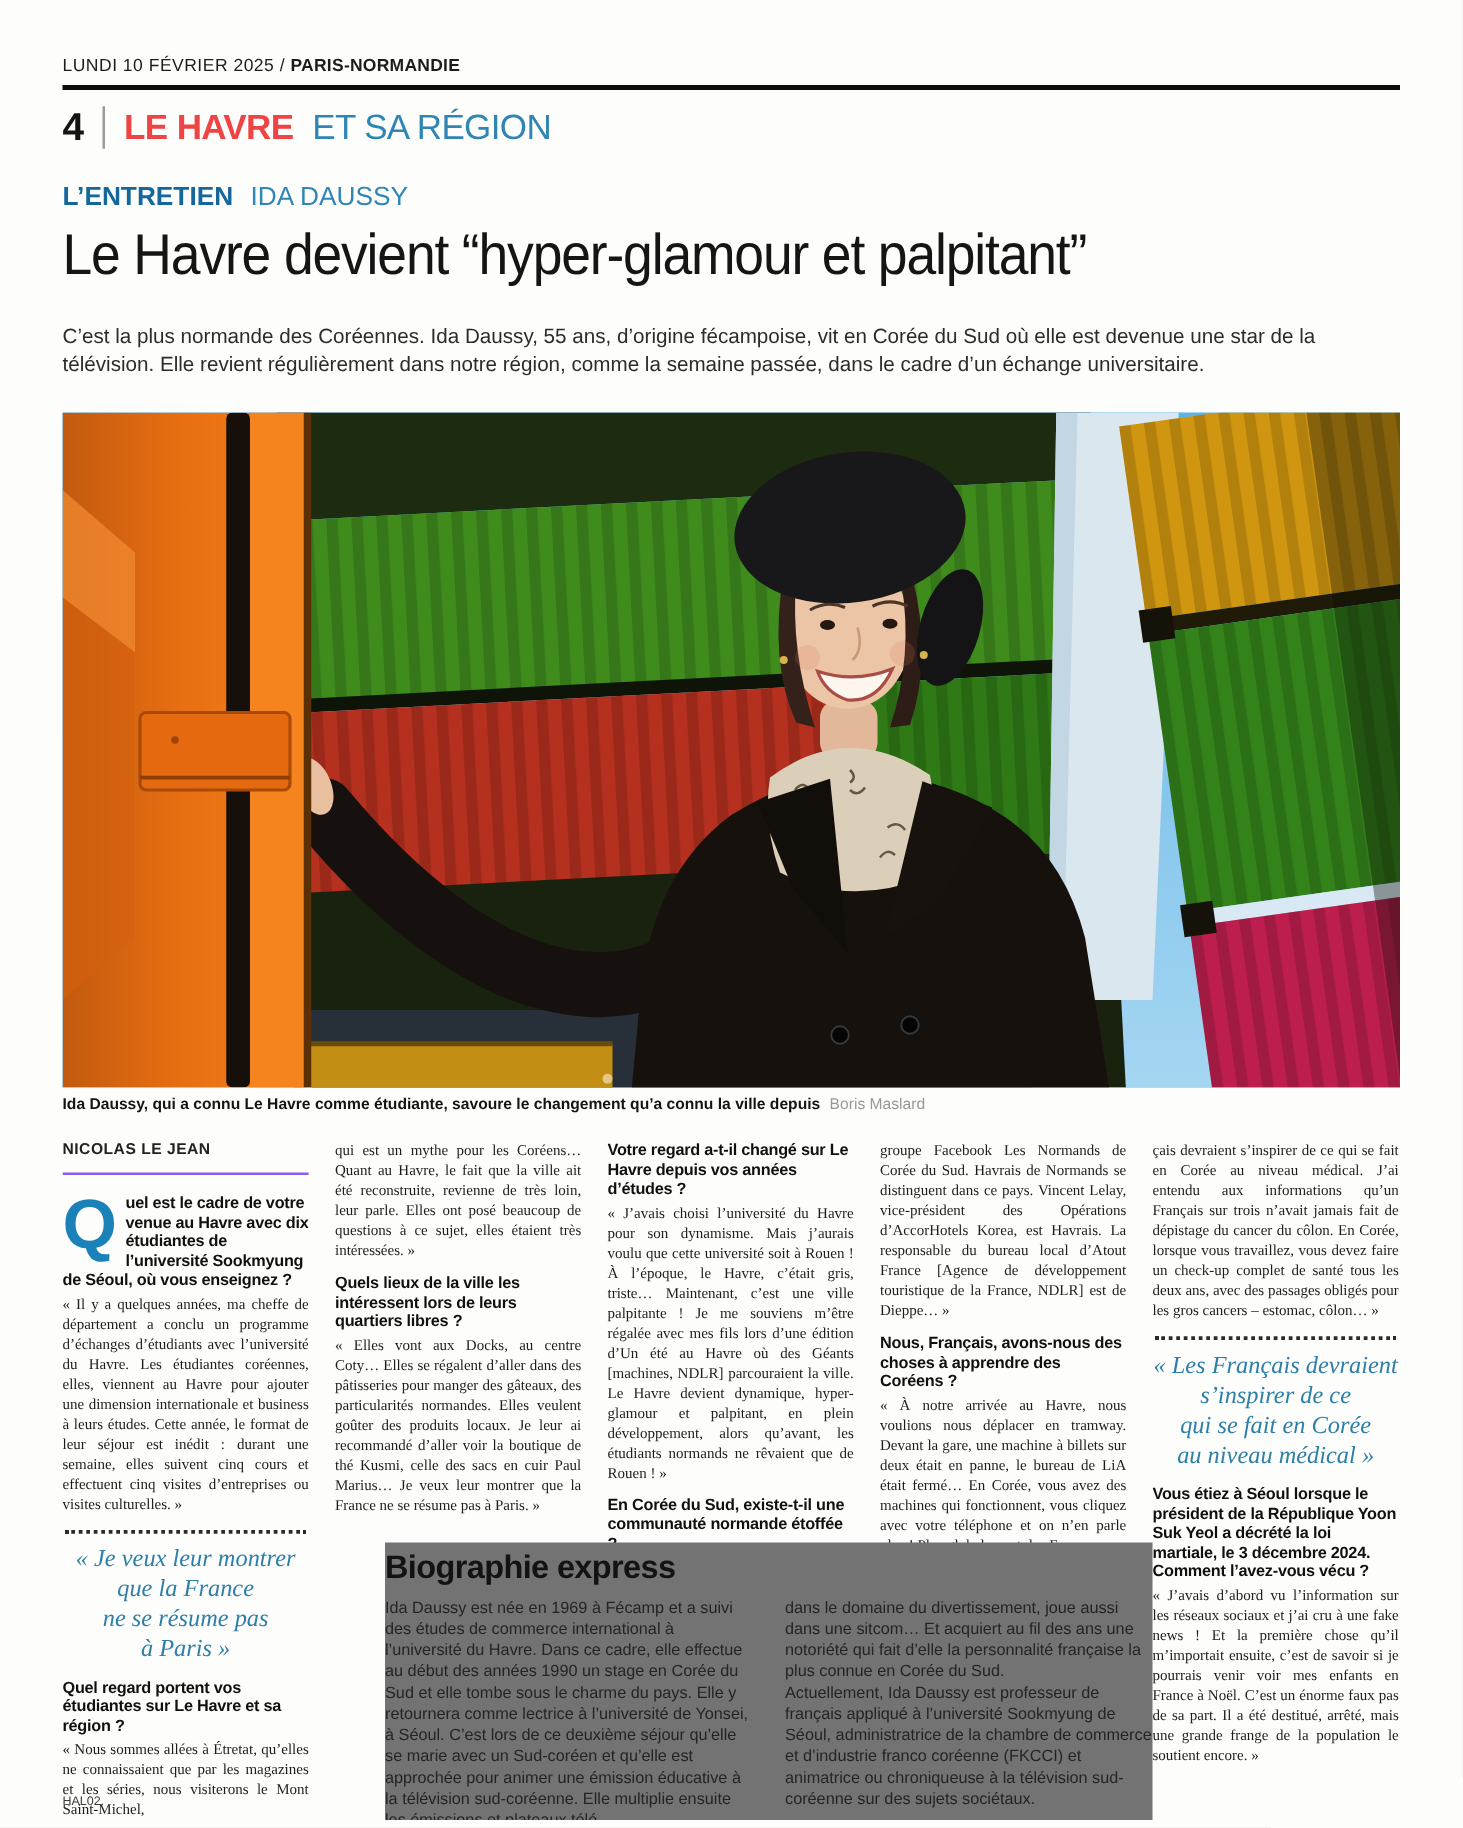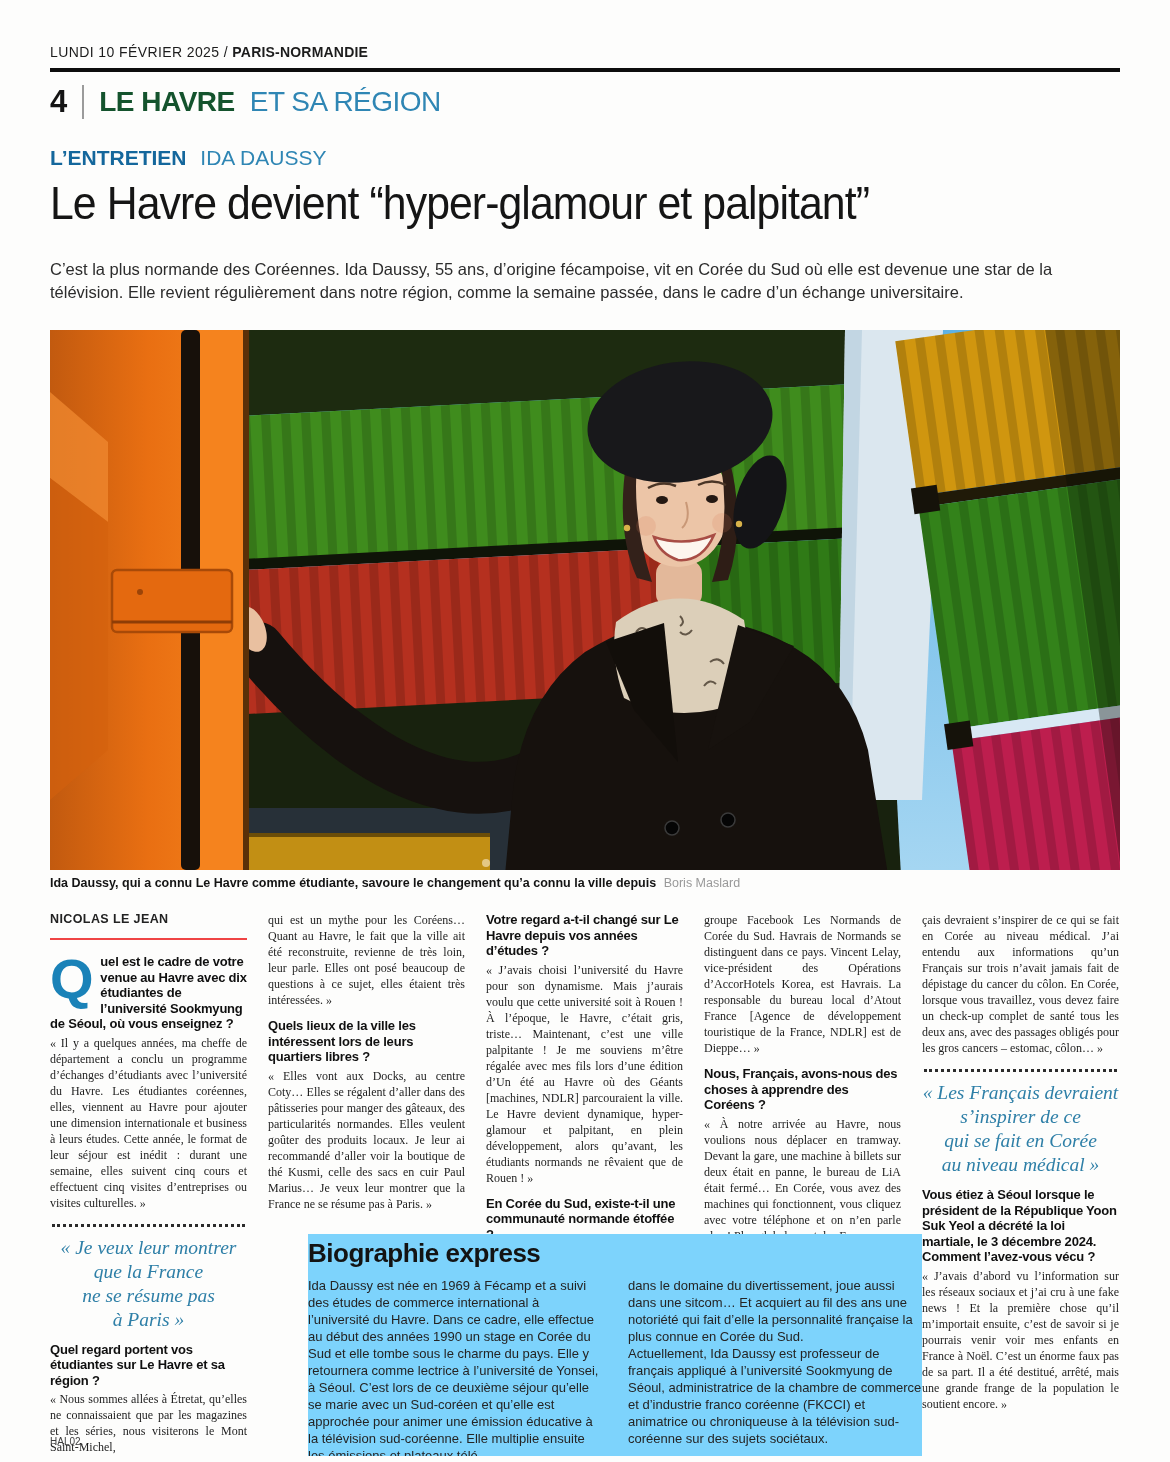--- a/index.html
+++ b/index.html
@@ -9,48 +9,48 @@
     margin:0 auto;
     text-decoration:underline;
   }
   
   .dateline{position:absolute;left:50px;top:44px;font-size:14px;letter-spacing:.4px;color:#1c1c1c;}
   .dateline b{letter-spacing:.2px;}
   .toprule{position:absolute;left:50px;top:68px;width:1070px;height:4px;background:#0d0d0d;}
   .section-row{position:absolute;left:50px;top:82px;display:flex;align-items:center;gap:15px;height:40px;}
   .pageno{font-size:31px;font-weight:bold;color:#141414;}
   .sec-sep{width:2px;height:34px;background:#9b9b9b;}
-  .sec-strong{font-size:28px;font-weight:bold;color:#14532d;letter-spacing:-.5px;}
+  .sec-strong{font-size:28px;font-weight:bold;color:#ef4444;letter-spacing:-.5px;}
   .sec-rest{font-size:28px;color:#2f86b4;letter-spacing:-.5px;}
   .kicker{position:absolute;left:50px;top:146px;font-size:21px;}
   .kicker .lab{font-weight:bold;color:#14679c;}
   .kicker .sub{color:#2f86b4;margin-left:8px;margin-top:36px;}
   .headline{position:absolute;left:50px;top:176px;font-size:46px;font-weight:400;
     letter-spacing:-1px;color:#151515;white-space:nowrap;transform:scaleX(.93);transform-origin:left top;}
   .lede{position:absolute;left:50px;top:258px;width:1075px;font-size:16.5px;line-height:23px;color:#2c2c2c;}
   
   .photo{position:absolute;left:50px;top:330px;width:1070px;height:540px;overflow:hidden;background:#6cb9e6;}
   .caption{position:absolute;left:50px;top:876px;width:1070px;font-size:12.5px;font-weight:bold;color:#141414;}
   .caption .credit{color:#999;font-weight:normal;margin-left:4px;}
   
   .columns{position:absolute;left:50px;top:908px;width:1070px;height:548px;display:flex;gap:21px;overflow:hidden;}
   .col{width:197px;min-width:197px;overflow:hidden;}
   .byline{font-size:12.5px;font-weight:bold;letter-spacing:.4px;color:#222;
-    border-bottom:2px solid #ef4444;padding:4px 0 12px 0;margin:0 0 14px 0;}
+    border-bottom:2px solid #8b5cf6;padding:4px 0 12px 0;margin:0 0 14px 0;}
   .q{font-size:13px;line-height:15.5px;font-weight:bold;color:#101010;margin:10px 0 3px 0;letter-spacing:-.2px;}
   .q-lead{margin-top:2px;}
   .a{font-family:"Liberation Serif",serif;font-size:12px;line-height:16px;color:#1d1d1d;
     text-align:justify;margin:0 0 2px 0;}
   .dropcap{float:left;font-size:56px;line-height:44px;font-weight:bold;color:#1a82b8;
     padding:3px 7px 2px 0;font-family:"Liberation Sans",sans-serif;}
   .dotline{border-top:3px dotted #2b2b2b;margin:13px 2px 9px 2px;height:0;}
   .pullquote{font-family:"Liberation Serif",serif;font-style:italic;color:#2e7fa7;
     font-size:19.5px;line-height:24px;text-align:center;white-space:pre-line;margin:2px 0 6px 0;}
   
-  .bio-box{position:absolute;left:258px;top:326px;width:614px;height:222px;background:#7dd3fc;overflow:hidden;}
+  .bio-box{position:absolute;left:258px;top:326px;width:614px;height:222px;background:#737373;overflow:hidden;}
   .bio-title{font-size:26px;font-weight:bold;letter-spacing:-.5px;color:#131313;margin:4px 0 8px 0;}
   .bio-cols{display:flex;gap:26px;}
   .bio-col{width:294px;font-size:13px;line-height:17px;color:#242424;white-space:pre-line;}
   
   .page-code{position:absolute;left:50px;top:1436px;font-size:10px;color:#3d3d3d;}
 </style>
 </head>
 <body>
 
 <div class="page">

